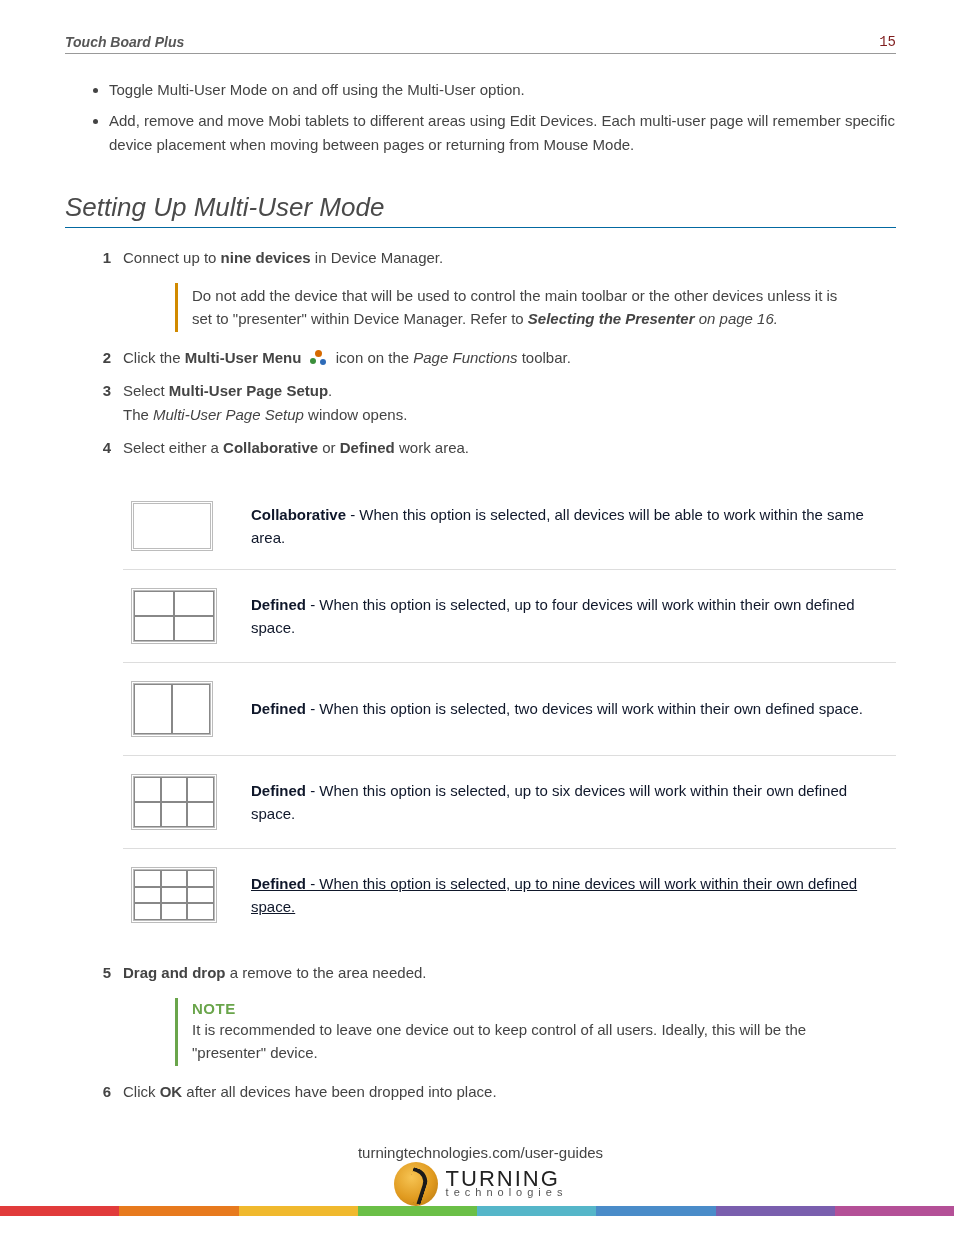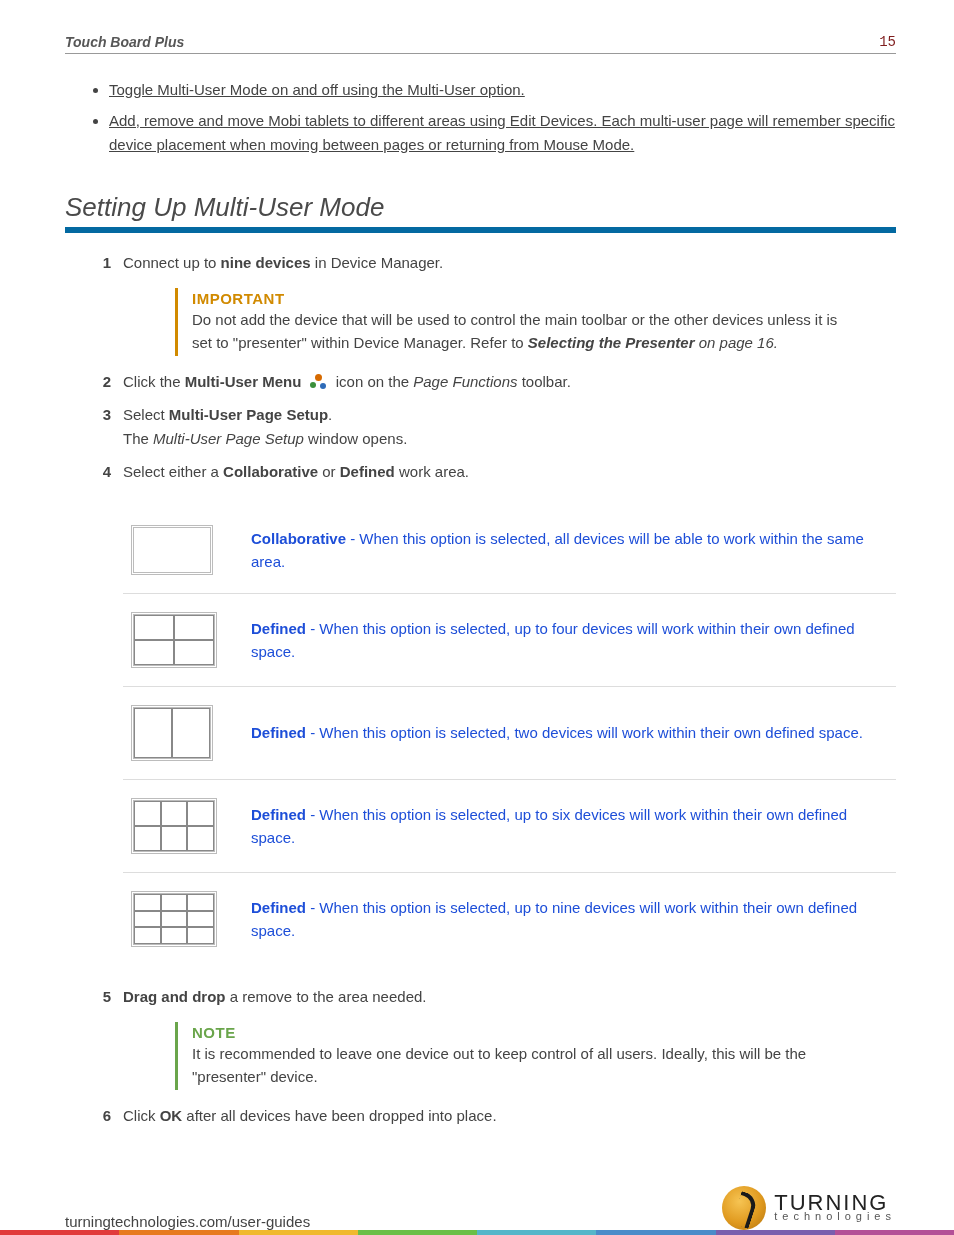--- a/index.html
+++ b/index.html
@@ -2,49 +2,49 @@
 <html><head>
 <meta charset="utf-8">
 <style>
   * { box-sizing: border-box; margin: 0; padding: 0; }
   html, body { width: 954px; font-family: Arial, Helvetica, sans-serif; color: #444; background: #fff; }
   .page { padding: 34px 58px 0 65px; min-height: 1180px; position: relative; }
   .running-head { border-bottom: 1px solid #999; display: flex; justify-content: space-between; align-items: flex-end; padding-bottom: 3px; margin-bottom: 24px; }
   .running-head .title { font-style: italic; font-weight: 700; color: #575757; font-size: 14px; }
   .running-head .pnum  { color: #7f1d1d; font-size: 14px; font-family: Liberation Mono, monospace; }
   ul.intro-bullets { list-style: disc; margin-left: 44px; font-size: 15px; line-height: 1.55; color:#444; }
-  ul.intro-bullets li { margin-bottom: 8px; text-decoration: underline; }
-  h2.section { font-family: "Trebuchet MS","Segoe UI",Arial,sans-serif; font-style: italic; font-weight: 400; font-size: 26px; color:#4a4a4a; border-bottom: 6px solid #0369a1; padding-bottom: 4px; margin-top: 36px; margin-bottom: 18px; }
+  ul.intro-bullets li { margin-bottom: 8px; }
+  h2.section { font-family: "Trebuchet MS","Segoe UI",Arial,sans-serif; font-style: italic; font-weight: 400; font-size: 26px; color:#4a4a4a; border-bottom: 1px solid #0369a1; padding-bottom: 4px; margin-top: 36px; margin-bottom: 18px; }
   ol.steps { list-style:none; margin-left: 22px; }
   ol.steps > li { display:flex; margin-bottom: 10px; font-size:15px; line-height:1.55; }
   ol.steps > li > .num { width: 24px; flex: 0 0 24px; text-align:right; font-weight:700; color:#444; margin-right: 12px; }
   ol.steps > li > .body { flex:1; }
   .callout { border-left: 3px solid #d18a00; margin: 14px 0 14px 110px; padding: 2px 0 2px 14px; max-width: 680px; }
   .callout .label { color:#d18a00; font-weight:700; letter-spacing:0.5px; font-size:15px; margin-bottom:2px; font-family:"Trebuchet MS",Arial,sans-serif; }
   .callout.note { border-left-color:#6aa54b; }
   .callout.note .label { color:#6aa54b; }
   .callout .text { font-size:15px; line-height:1.5; color:#444; }
   .inline-icon { display:inline-block; width:18px; height:16px; vertical-align:-3px; margin:0 4px; position:relative; }
   .inline-icon .d { position:absolute; border-radius:50%; }
   .inline-icon .d1{ width:7px;height:7px;background:#d66a00;left:5px;top:0;}
   .inline-icon .d2{ width:6px;height:6px;background:#3b8f3b;left:0;top:8px;}
   .inline-icon .d3{ width:6px;height:6px;background:#2e6bb8;left:10px;top:9px;}
   table.options { width:100%; border-collapse:collapse; margin: 24px 0 10px 0; }
-  table.options td { border-bottom:1px solid #ddd; padding: 18px 8px; vertical-align:middle; font-size:15px; color:#1d4ed8; }
-  table.options tr:last-child td { border-bottom:none; }
+  table.options td { border-bottom:1px solid #ddd; padding: 18px 8px; vertical-align:middle; font-size:15px; color:#0f172a; }
+  table.options tr:last-child td { border-bottom:none;text-decoration:underline; }
   table.options td.icon-cell { width:120px; }
   .grid-icon { border:3px double #bcbcbc; background:#fff; display:grid; }
   .grid-icon.collab { width:82px; height:50px; }
   .grid-icon.g2 { width:82px; height:56px; grid-template-columns:1fr 1fr; }
   .grid-icon.g4 { width:86px; height:56px; grid-template-columns:1fr 1fr; grid-template-rows:1fr 1fr; }
   .grid-icon.g6 { width:86px; height:56px; grid-template-columns:1fr 1fr 1fr; grid-template-rows:1fr 1fr; }
   .grid-icon.g9 { width:86px; height:56px; grid-template-columns:1fr 1fr 1fr; grid-template-rows:1fr 1fr 1fr; }
   .grid-icon > div { border:1px solid #888; }
   .grid-icon.collab > div { border:none; }
-  .footer { position:relative; height:62px; display:flex; align-items:flex-end; justify-content:space-between; margin-top: 40px; }
+  .footer { position:relative; height:62px; display:flex; align-items:center; justify-content:space-between; margin-top: 40px; flex-direction: column; }
   .footer .url { font-size:15px; color:#444; }
   .logo { display:flex; align-items:center; gap:8px; }
   .logo-mark { width:44px; height:44px; border-radius:50%; background:radial-gradient(circle at 40% 35%, #f6c453 0%, #e09a1f 55%, #b1720e 100%); position:relative; }
   .logo-mark::after{ content:""; position:absolute; left:14px; top:7px; width:14px; height:30px; border:4px solid #1a1a1a; border-left:none; border-bottom:none; border-radius:0 14px 0 0; transform:rotate(18deg);}
   .logo-text { font-family:"Trebuchet MS",Arial,sans-serif; line-height:0.9; color:#222; }
   .logo-text .t1{ font-size:22px; letter-spacing:2px; }
   .logo-text .t2{ font-size:11px; letter-spacing:5px; color:#555; }
   .stripe { height:10px; width:954px; display:flex; }
   .stripe span { flex:1; }
   .desc-bold { font-weight:700; }
@@ -72,21 +72,20 @@
 
     <li>
       <span class="num">1</span>
       <span class="body">
         <span>Connect up to </span><span class="desc-bold">nine devices</span><span> in Device Manager.</span>
       </span>
     </li>
   </ol>
 
   <div class="callout">
-    <div class="label">IMPORTANT</div>
     <div class="text">
       <span>Do not add the device that will be used to control the main toolbar or the other devices unless it is set to "presenter" within Device Manager. Refer to </span><span class="bi">Selecting the Presenter</span><span class="it"> on page 16.</span>
     </div>
   </div>
 
   <ol class="steps">
     <li>
       <span class="num">2</span>
       <span class="body">
         <span>Click the </span><span class="desc-bold">Multi-User Menu</span>

